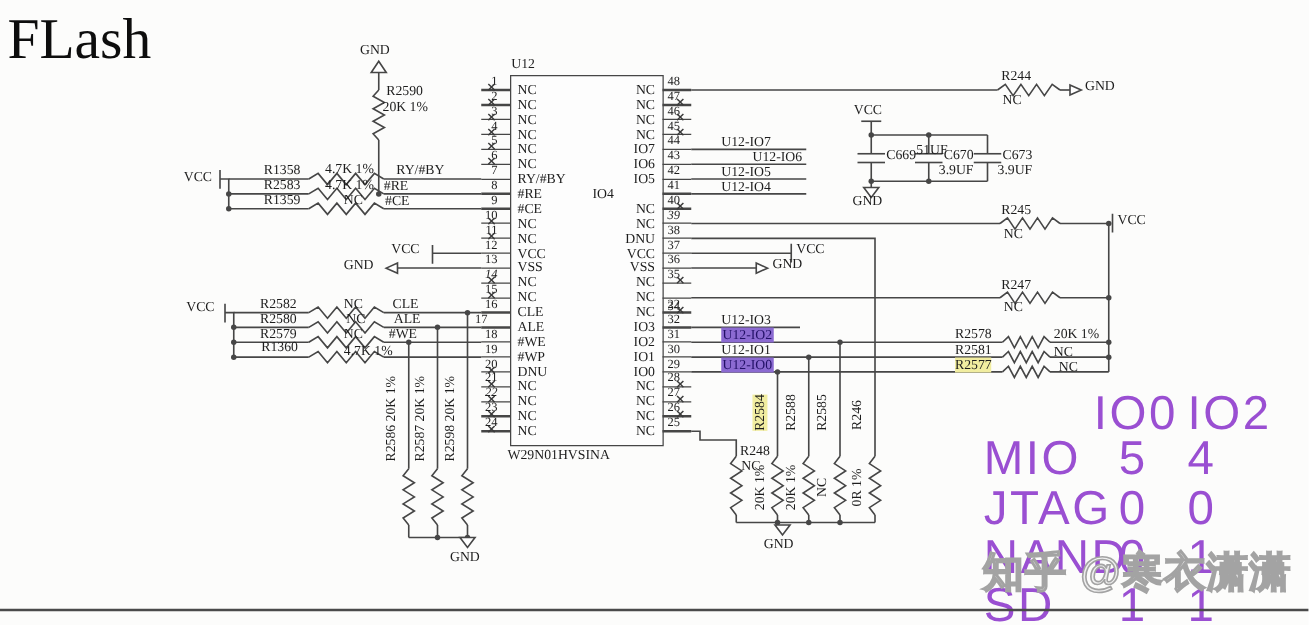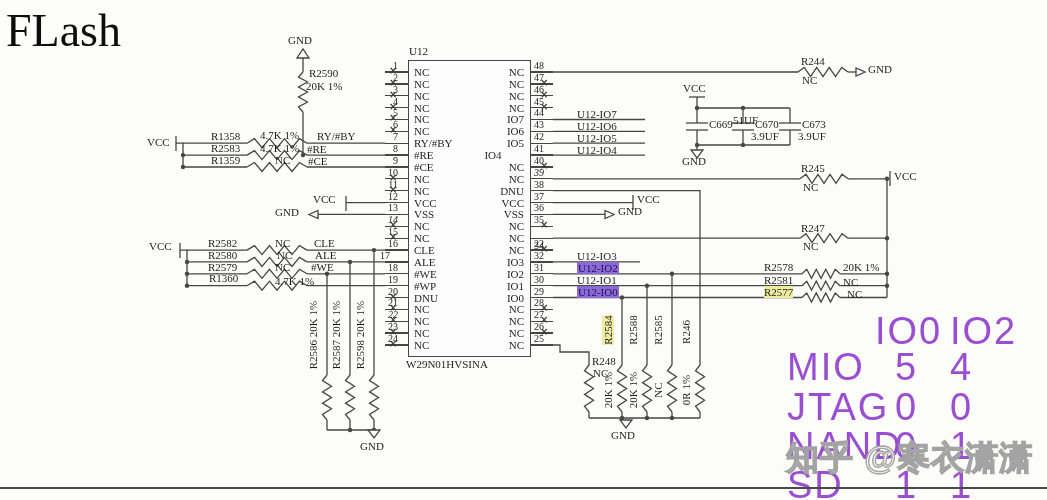--- a/index.html
+++ b/index.html
@@ -211,21 +211,21 @@
       <span class="lbl " style="left: 208px; top: 261px;">R2579</span>
       <span class="lbl " style="left: 275px; top: 261px;">NC</span>
       <span class="lbl " style="left: 311px; top: 261px;">#WE</span>
       <span class="lbl " style="left: 209px; top: 272px;">R1360</span>
       <span class="lbl " style="left: 275px; top: 275px;">4.7K 1%</span>
       <span class="lbl rot" style="left: 313px; top: 335px; transform: translate(-50%, -50%) rotate(-90deg);">R2586 20K 1%</span>
       <span class="lbl rot" style="left: 336px; top: 335px; transform: translate(-50%, -50%) rotate(-90deg);">R2587 20K 1%</span>
       <span class="lbl rot" style="left: 360px; top: 335px; transform: translate(-50%, -50%) rotate(-90deg);">R2598 20K 1%</span>
       <span class="lbl " style="left: 360px; top: 440px;">GND</span>
       <span class="lbl " style="left: 577px; top: 108px;">U12-IO7</span>
-      <span class="lbl " style="left: 577px; top: 120px;">U12-IO6</span>
+      <span class="lbl " style="left: 602px; top: 120px;">U12-IO6</span>
       <span class="lbl " style="left: 577px; top: 132px;">U12-IO5</span>
       <span class="lbl " style="left: 577px; top: 144px;">U12-IO4</span>
       <span class="lbl " style="left: 577px; top: 250px;">U12-IO3</span>
       <span class="lbl sel" style="left: 577px; top: 262px;">U12-IO2</span>
       <span class="lbl " style="left: 577px; top: 274px;">U12-IO1</span>
       <span class="lbl sel" style="left: 577px; top: 286px;">U12-IO0</span>
       <span class="lbl " style="left: 637px; top: 193px;">VCC</span>
       <span class="lbl " style="left: 618px; top: 205px;">GND</span>
       <span class="lbl " style="left: 683px; top: 82px;">VCC</span>
       <span class="lbl " style="left: 709px; top: 118px;">C669</span>
@@ -364,21 +364,21 @@
       <span class="lbl xmark" style="left: 540px; top: 100.61px;">×</span>
       <span class="lbl pin" style="left: 462px; top: 113.48px; width: 62px; text-align: right;">IO7</span>
       <span class="lbl pnum" style="left: 534px; top: 107.48px;">44</span>
       <div class="stub" style="left: 530px; top: 118.83px; width: 23px;"></div>
       <span class="lbl pin" style="left: 462px; top: 125.35px; width: 62px; text-align: right;">IO6</span>
       <span class="lbl pnum" style="left: 534px; top: 119.35px;">43</span>
       <div class="stub" style="left: 530px; top: 130.7px; width: 23px;"></div>
       <span class="lbl pin" style="left: 462px; top: 137.22px; width: 62px; text-align: right;">IO5</span>
       <span class="lbl pnum" style="left: 534px; top: 131.22px;">42</span>
       <div class="stub" style="left: 530px; top: 142.57px; width: 23px;"></div>
-      <span class="lbl pin" style="left: 462px; top: 149.09px; width: 62px; text-align: center;">IO4</span>
+      <span class="lbl pin" style="left: 474px; top: 149.09px; width: 62px; text-align: left;">IO4</span>
       <span class="lbl pnum" style="left: 534px; top: 143.09px;">41</span>
       <div class="stub" style="left: 530px; top: 154.44px; width: 23px;"></div>
       <span class="lbl pin" style="left: 462px; top: 160.96px; width: 62px; text-align: right;">NC</span>
       <span class="lbl pnum" style="left: 534px; top: 154.96px;">40</span>
       <div class="stub" style="left: 530px; top: 166.31px; width: 23px;"></div>
       <span class="lbl xmark" style="left: 540px; top: 159.96px;">×</span>
       <span class="lbl pin" style="left: 462px; top: 172.83px; width: 62px; text-align: right;">NC</span>
       <span class="lbl pnum" style="left: 534px; top: 166.83px; font-style: italic;">39</span>
       <div class="stub" style="left: 530px; top: 178.18px; width: 23px;"></div>
       <span class="lbl pin" style="left: 462px; top: 184.7px; width: 62px; text-align: right;">DNU</span>

